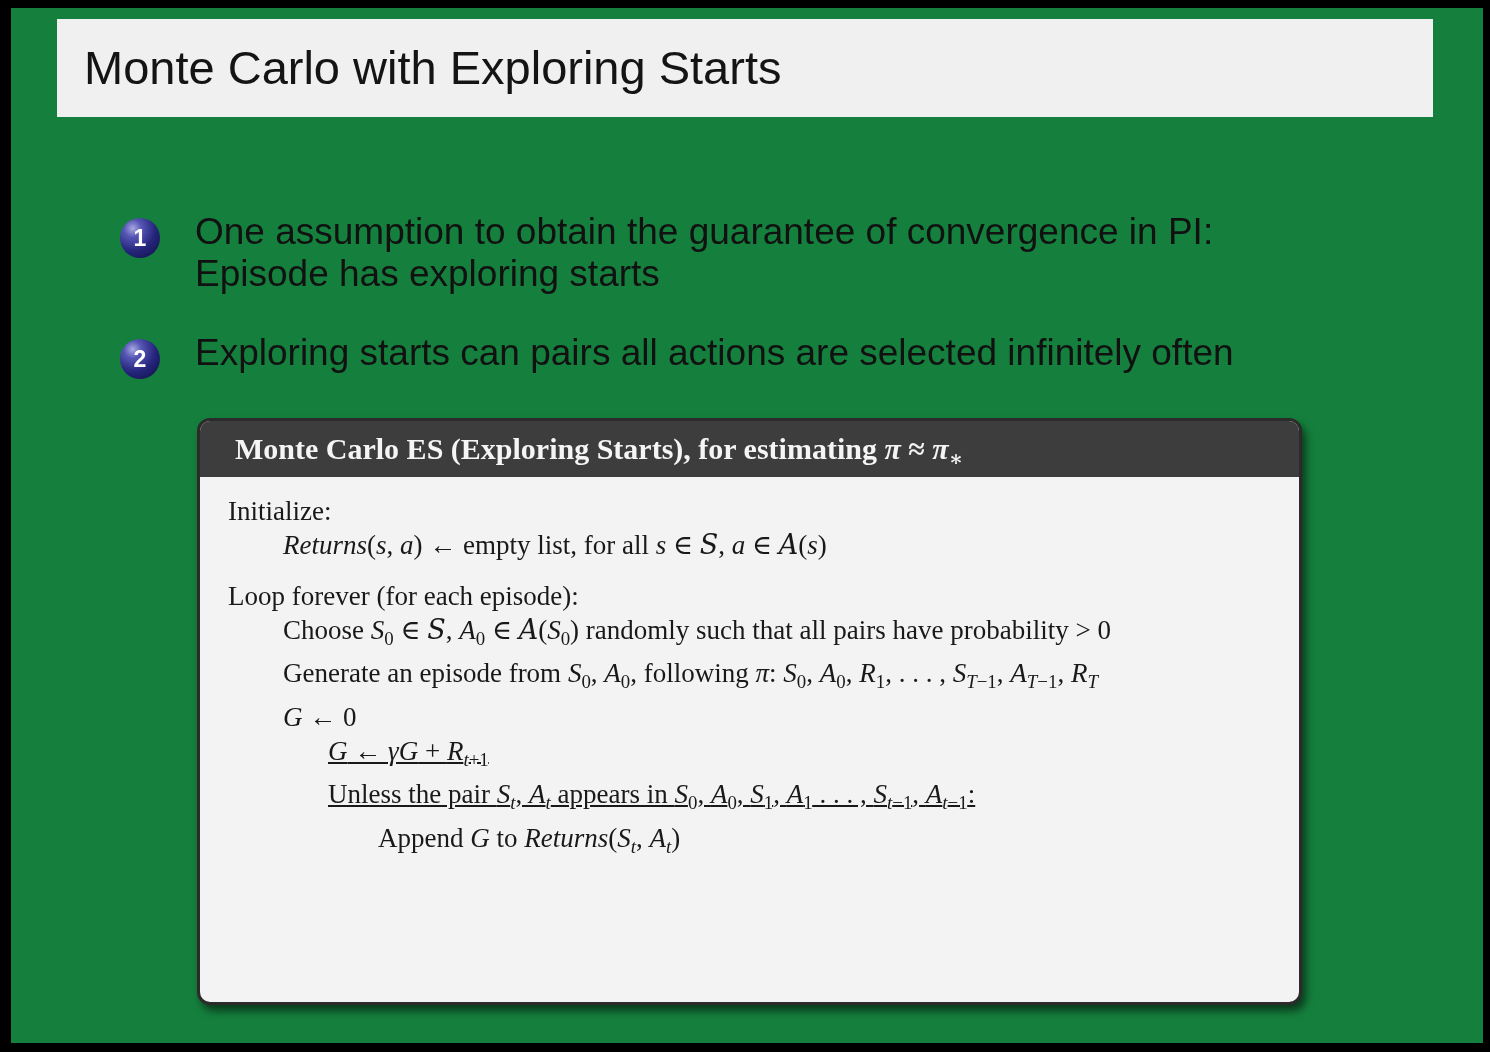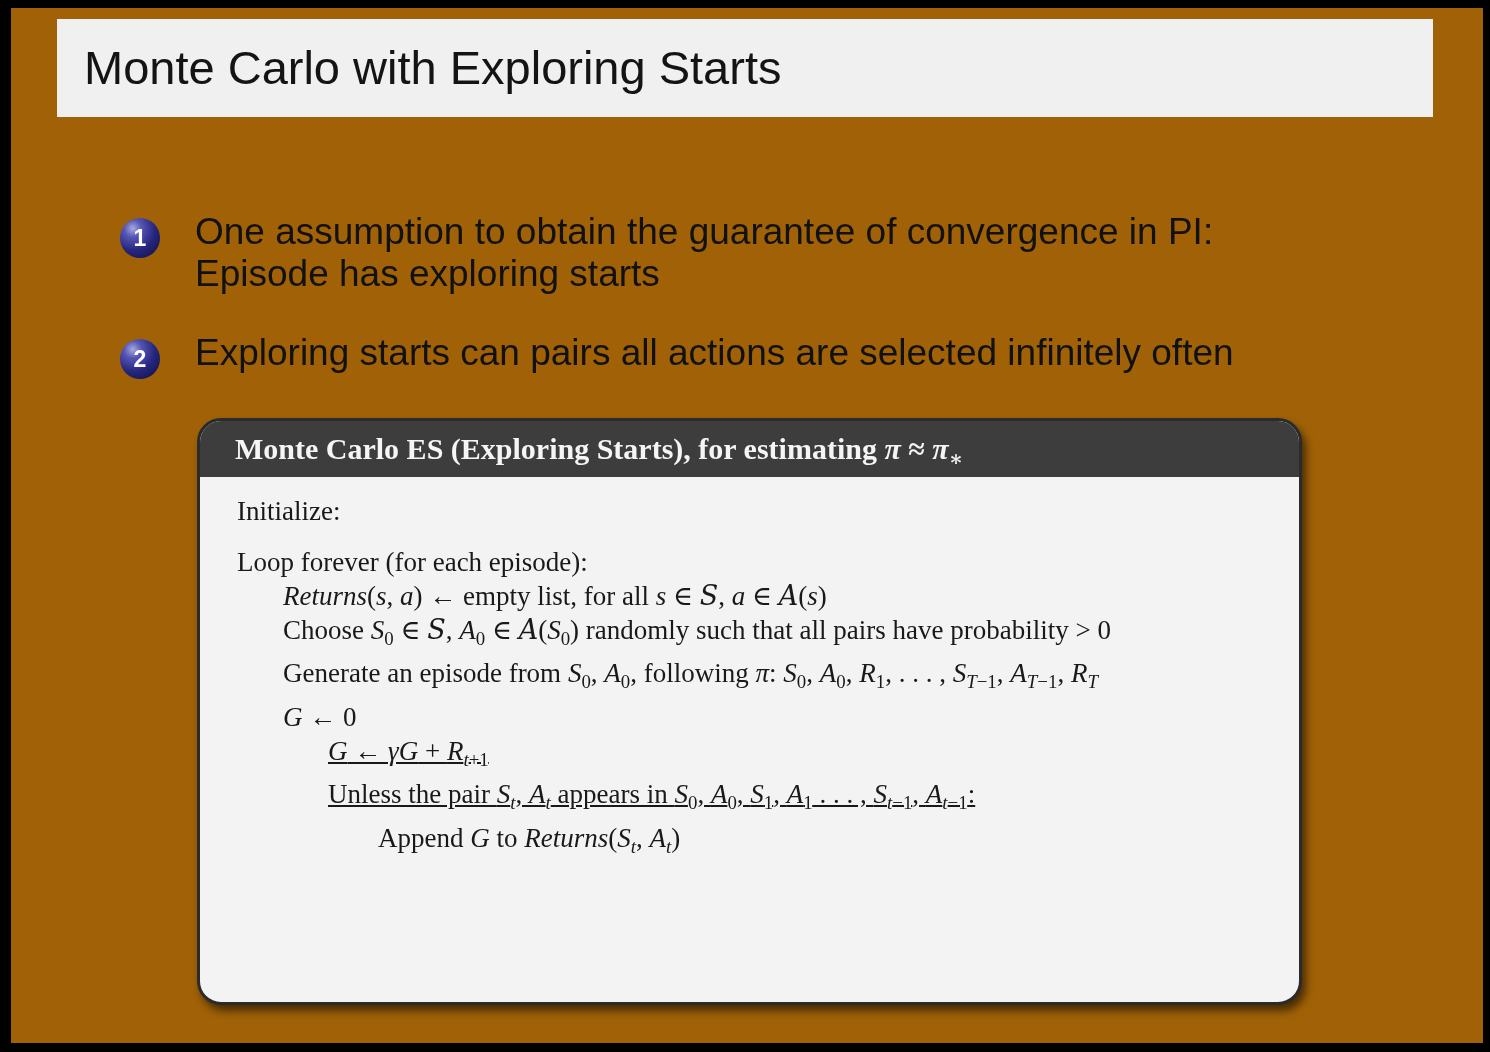--- a/index.html
+++ b/index.html
@@ -9,21 +9,21 @@
     position: relative;
     width: 1490px; height: 1052px;
     background: #000;
     overflow: hidden;
     font-family: "Liberation Sans", sans-serif;
   }
   .slide {
     position: absolute;
     left: 11px; top: 8px;
     width: 1472px; height: 1035px;
-    background: #a16207;
+    background: #15803d;
   }
 
   
   .titlebar {
     position: absolute;
     left: 46px; top: 11px;
     width: 1376px; height: 98px;
     background: var(--titlebar-bg, #f0f0f0);
   }
   .titlebar .title {
@@ -55,21 +55,21 @@
     color: #111111;
     white-space: nowrap;
   }
 
   
   .algo-box {
     position: absolute;
     left: 186px; top: 410px;
     width: 1105px; height: 587px;
     border: 3px solid var(--box-border, #2b2b2b);
-    border-radius: 24px;
+    border-radius: 13px;
     background: var(--box-body-bg, #f3f3f3);
     box-shadow: 4px 6px 8px rgba(0,0,0,0.55);
     overflow: hidden;
   }
   .algo-header {
     height: 56px;
     background: var(--box-header-bg, #3d3d3d);
     color: #f5f5f5;
     font-family: "Liberation Serif", "DejaVu Serif", serif;
     font-weight: bold;
@@ -79,21 +79,21 @@
     white-space: nowrap;
   }
   .algo-body {
     padding-top: 17px;
     font-family: "Liberation Serif", "DejaVu Serif", serif;
     font-size: 27px;
     color: #191919;
   }
   .algo-line { line-height: 34px; white-space: nowrap; }
   .algo-line.sp { margin-top: 17px; }
-  .algo-line.ind0 { padding-left: 37px; }
+  .algo-line.ind0 { padding-left: 28px; }
   .algo-line.ind1 { padding-left: 83px; }
   .algo-line.ind2 { padding-left: 128px; text-decoration: underline; }
   .algo-line.ind3 { padding-left: 178px; font-family: Liberation Serif, serif; }
   .algo-line i { font-style: italic; }
   .algo-line sub, .algo-header sub { font-size: 70%; }
   .cal { font-style: italic; font-family: "DejaVu Serif", serif; }
 </style>
 </head>
 <body>
 
@@ -112,22 +112,22 @@
         <div class="bullet-item" style="top: 324px;">
           <div class="bullet-ball">2</div>
           <div class="bullet-text">Exploring starts can pairs all actions are selected infinitely often</div>
         </div>
       </div>
 
     <div class="algo-box">
       <div class="algo-header">Monte Carlo ES (Exploring Starts), for estimating <i>π</i> ≈ <i>π</i><sub>∗</sub></div>
       <div class="algo-body">
           <div class="algo-line ind0">Initialize:</div>
+          <div class="algo-line ind1"><i>Returns</i>(<i>s</i>, <i>a</i>) ← empty list, for all <i>s</i> ∈ <span class="cal">S</span>, <i>a</i> ∈ <span class="cal">A</span>(<i>s</i>)</div>
           <div class="algo-line ind0 sp">Loop forever (for each episode):</div>
-          <div class="algo-line ind1"><i>Returns</i>(<i>s</i>, <i>a</i>) ← empty list, for all <i>s</i> ∈ <span class="cal">S</span>, <i>a</i> ∈ <span class="cal">A</span>(<i>s</i>)</div>
           <div class="algo-line ind1">Choose <i>S</i><sub>0</sub> ∈ <span class="cal">S</span>, <i>A</i><sub>0</sub> ∈ <span class="cal">A</span>(<i>S</i><sub>0</sub>) randomly such that all pairs have probability &gt; 0</div>
           <div class="algo-line ind1">Generate an episode from <i>S</i><sub>0</sub>, <i>A</i><sub>0</sub>, following <i>π</i>: <i>S</i><sub>0</sub>, <i>A</i><sub>0</sub>, <i>R</i><sub>1</sub>, . . . , <i>S</i><sub><i>T</i>−1</sub>, <i>A</i><sub><i>T</i>−1</sub>, <i>R</i><sub><i>T</i></sub></div>
           <div class="algo-line ind1"><i>G</i> ← 0</div>
           <div class="algo-line ind2"><i>G</i> ← <i>γG</i> + <i>R</i><sub><i>t</i>+1</sub></div>
           <div class="algo-line ind2">Unless the pair <i>S</i><sub><i>t</i></sub>, <i>A</i><sub><i>t</i></sub> appears in <i>S</i><sub>0</sub>, <i>A</i><sub>0</sub>, <i>S</i><sub>1</sub>, <i>A</i><sub>1</sub> . . . , <i>S</i><sub><i>t</i>−1</sub>, <i>A</i><sub><i>t</i>−1</sub>:</div>
           <div class="algo-line ind3">Append <i>G</i> to <i>Returns</i>(<i>S</i><sub><i>t</i></sub>, <i>A</i><sub><i>t</i></sub>)</div>
         </div>
     </div>
 
   </div>

